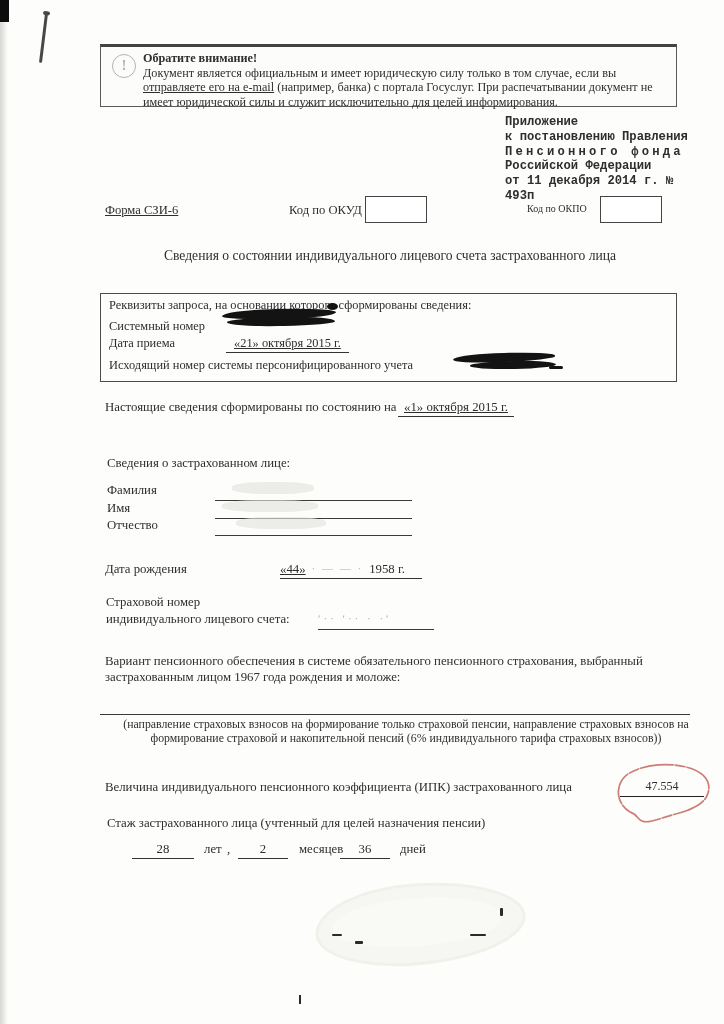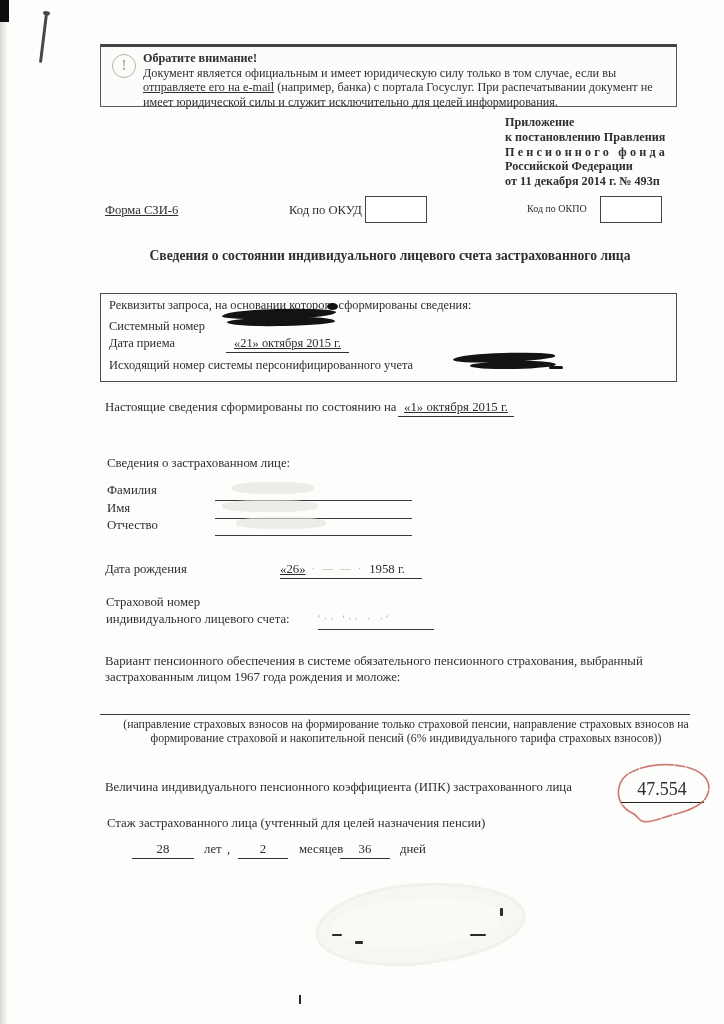--- a/index.html
+++ b/index.html
@@ -23,32 +23,32 @@
   .notice-icon{position:absolute;left:11px;top:7px;width:22px;height:22px;border-radius:50%;
     border:1.6px solid #b3b3ae;color:#b3b3ae;font-weight:bold;font-size:15px;
     text-align:center;line-height:21px;}
   .notice-text{position:absolute;left:42px;top:4px;width:525px;
     font-size:12.2px;line-height:14.6px;}
   .notice-title{font-weight:bold;}
   .notice-link{text-decoration:underline;}
 
   
   .annex{position:absolute;left:505px;top:115px;width:195px;
-    font-weight:bold;font-size:12.2px;line-height:14.8px;}
+    font-weight:bold;font-size:12.2px;line-height:14.8px;font-family:Liberation Mono, monospace;}
   .annex-spaced{letter-spacing:3.2px;}
 
   
   .form-label{position:absolute;left:105px;top:203px;font-size:12.6px;text-decoration:underline;}
   .okud-label{position:absolute;left:289px;top:203px;font-size:12.6px;}
   .okud-box{position:absolute;left:365px;top:196px;width:60px;height:25px;border:1.2px solid #444;background:#fff;}
   .okpo-label{position:absolute;left:527px;top:203px;font-size:10px;text-align:right;}
   .okpo-box{position:absolute;left:600px;top:196px;width:60px;height:25px;border:1.2px solid #444;background:#fff;}
 
   .doc-title{position:absolute;left:100px;top:248px;width:580px;text-align:center;
-    font-weight:bold;font-size:13.6px;}
+    font-weight:normal;font-size:13.6px;}
 
   
   .reqbox{position:absolute;left:100px;top:293px;width:575px;height:87px;border:1.3px solid #4c4c4c;}
   .req-header{position:absolute;left:8px;top:4px;font-size:12.4px;}
   .req-sys-label{position:absolute;left:8px;top:25px;font-size:12.4px;}
   .req-date-label{position:absolute;left:8px;top:42px;font-size:12.4px;}
   .req-date-value{position:absolute;left:125px;top:42px;font-size:12.4px;
     border-bottom:1.3px solid #333;padding:0 8px 1px 8px;text-decoration:underline;}
   .req-out-label{position:absolute;left:8px;top:64px;font-size:12.4px;}
 
@@ -79,21 +79,21 @@
   .snils-value{position:absolute;left:318px;top:612px;width:116px;height:17px;
     border-bottom:1.2px solid #3a3a3a;color:#a9a9a2;font-size:11px;letter-spacing:3px;}
 
   .option-par{position:absolute;left:105px;top:653px;width:575px;font-size:12.8px;line-height:16px;}
   .option-rule{position:absolute;left:100px;top:714px;width:590px;border-top:1.3px solid #3a3a3a;}
   .option-note{position:absolute;left:103px;top:717px;width:578px;font-size:11.8px;
     line-height:14.2px;text-align:center;margin-left:14px;}
 
   .ipk-line{position:absolute;left:105px;top:780px;width:520px;font-size:12.8px;white-space:nowrap;}
   .ipk-value{position:absolute;left:620px;top:779px;width:84px;text-align:center;
-    font-size:18px;border-bottom:1.4px solid #222;padding-bottom:2px;}
+    font-size:12px;border-bottom:1.4px solid #222;padding-bottom:2px;}
   .red-circle{position:absolute;left:608px;top:760px;width:110px;height:70px;}
 
   .sen-label{position:absolute;left:107px;top:816px;font-size:12.8px;text-align:center;}
   .sen-seg{position:absolute;top:842px;text-align:center;font-size:12.8px;
     border-bottom:1.3px solid #333;padding-bottom:1px;}
   .sen-word{position:absolute;top:842px;font-size:12.8px;}
 
   .white-blob{position:absolute;left:315px;top:883px;width:205px;height:76px;
     background:#f6f6f2;border:3px solid #f1f1ec;
     border-radius:48% 52% 55% 45%/55% 48% 52% 45%;transform:rotate(-4deg);}
@@ -159,21 +159,21 @@
   <div class="smudge" style="left:232px;top:482px;width:82px;height:12px"></div>
   <div class="fio-label" style="top:501px">Имя</div>
   <div class="fio-line" style="top:502px"></div>
   <div class="smudge" style="left:222px;top:500px;width:96px;height:12px"></div>
   <div class="fio-label" style="top:518px">Отчество</div>
   <div class="fio-line" style="top:519px"></div>
   <div class="smudge" style="left:236px;top:517px;width:90px;height:12px"></div>
 
   <div class="birth-label">Дата рождения</div>
   <div class="birth-value">
-    <span class="birth-prefix">«26»</span>
+    <span class="birth-prefix">«44»</span>
     <span class="faint">· —  — ·</span>
     <span>1958 г.</span>
   </div>
 
   <div class="snils-label">
     <span>Страховой номер</span><br>
     <span>индивидуального лицевого счета:</span>
   </div>
   <div class="snils-value">ʹ·· ʹ·· ·   ·ʹ</div>
 

